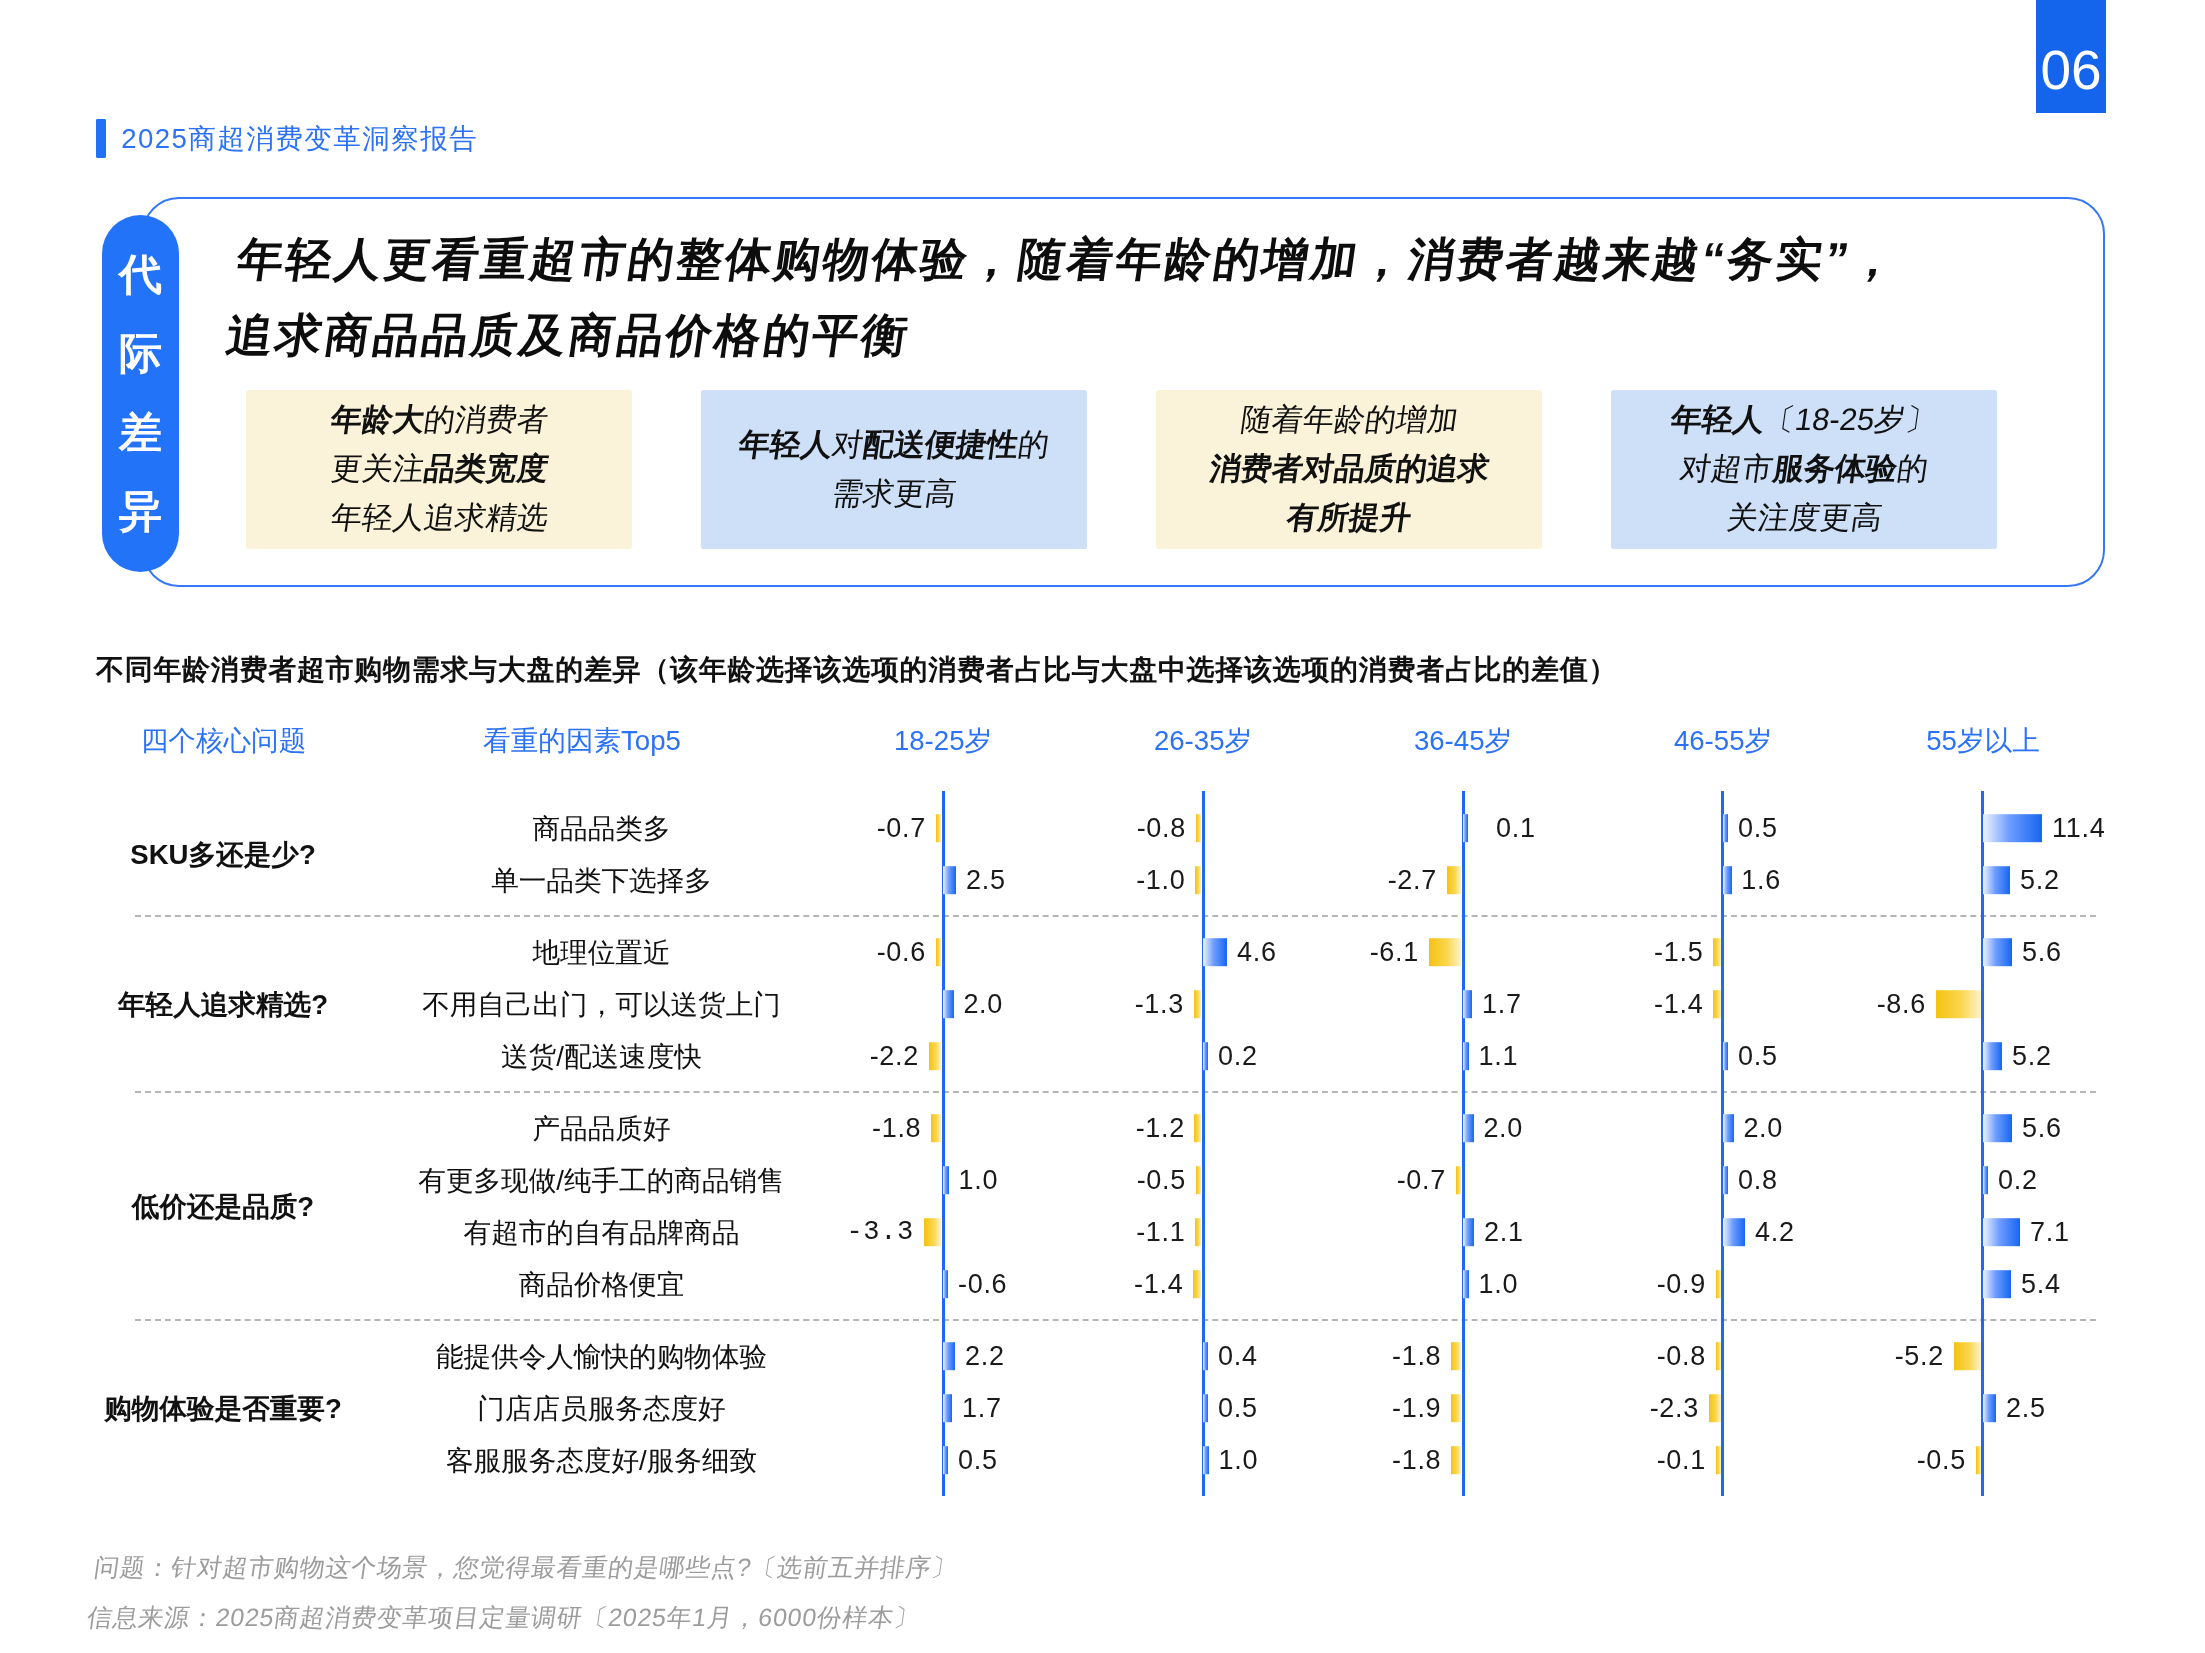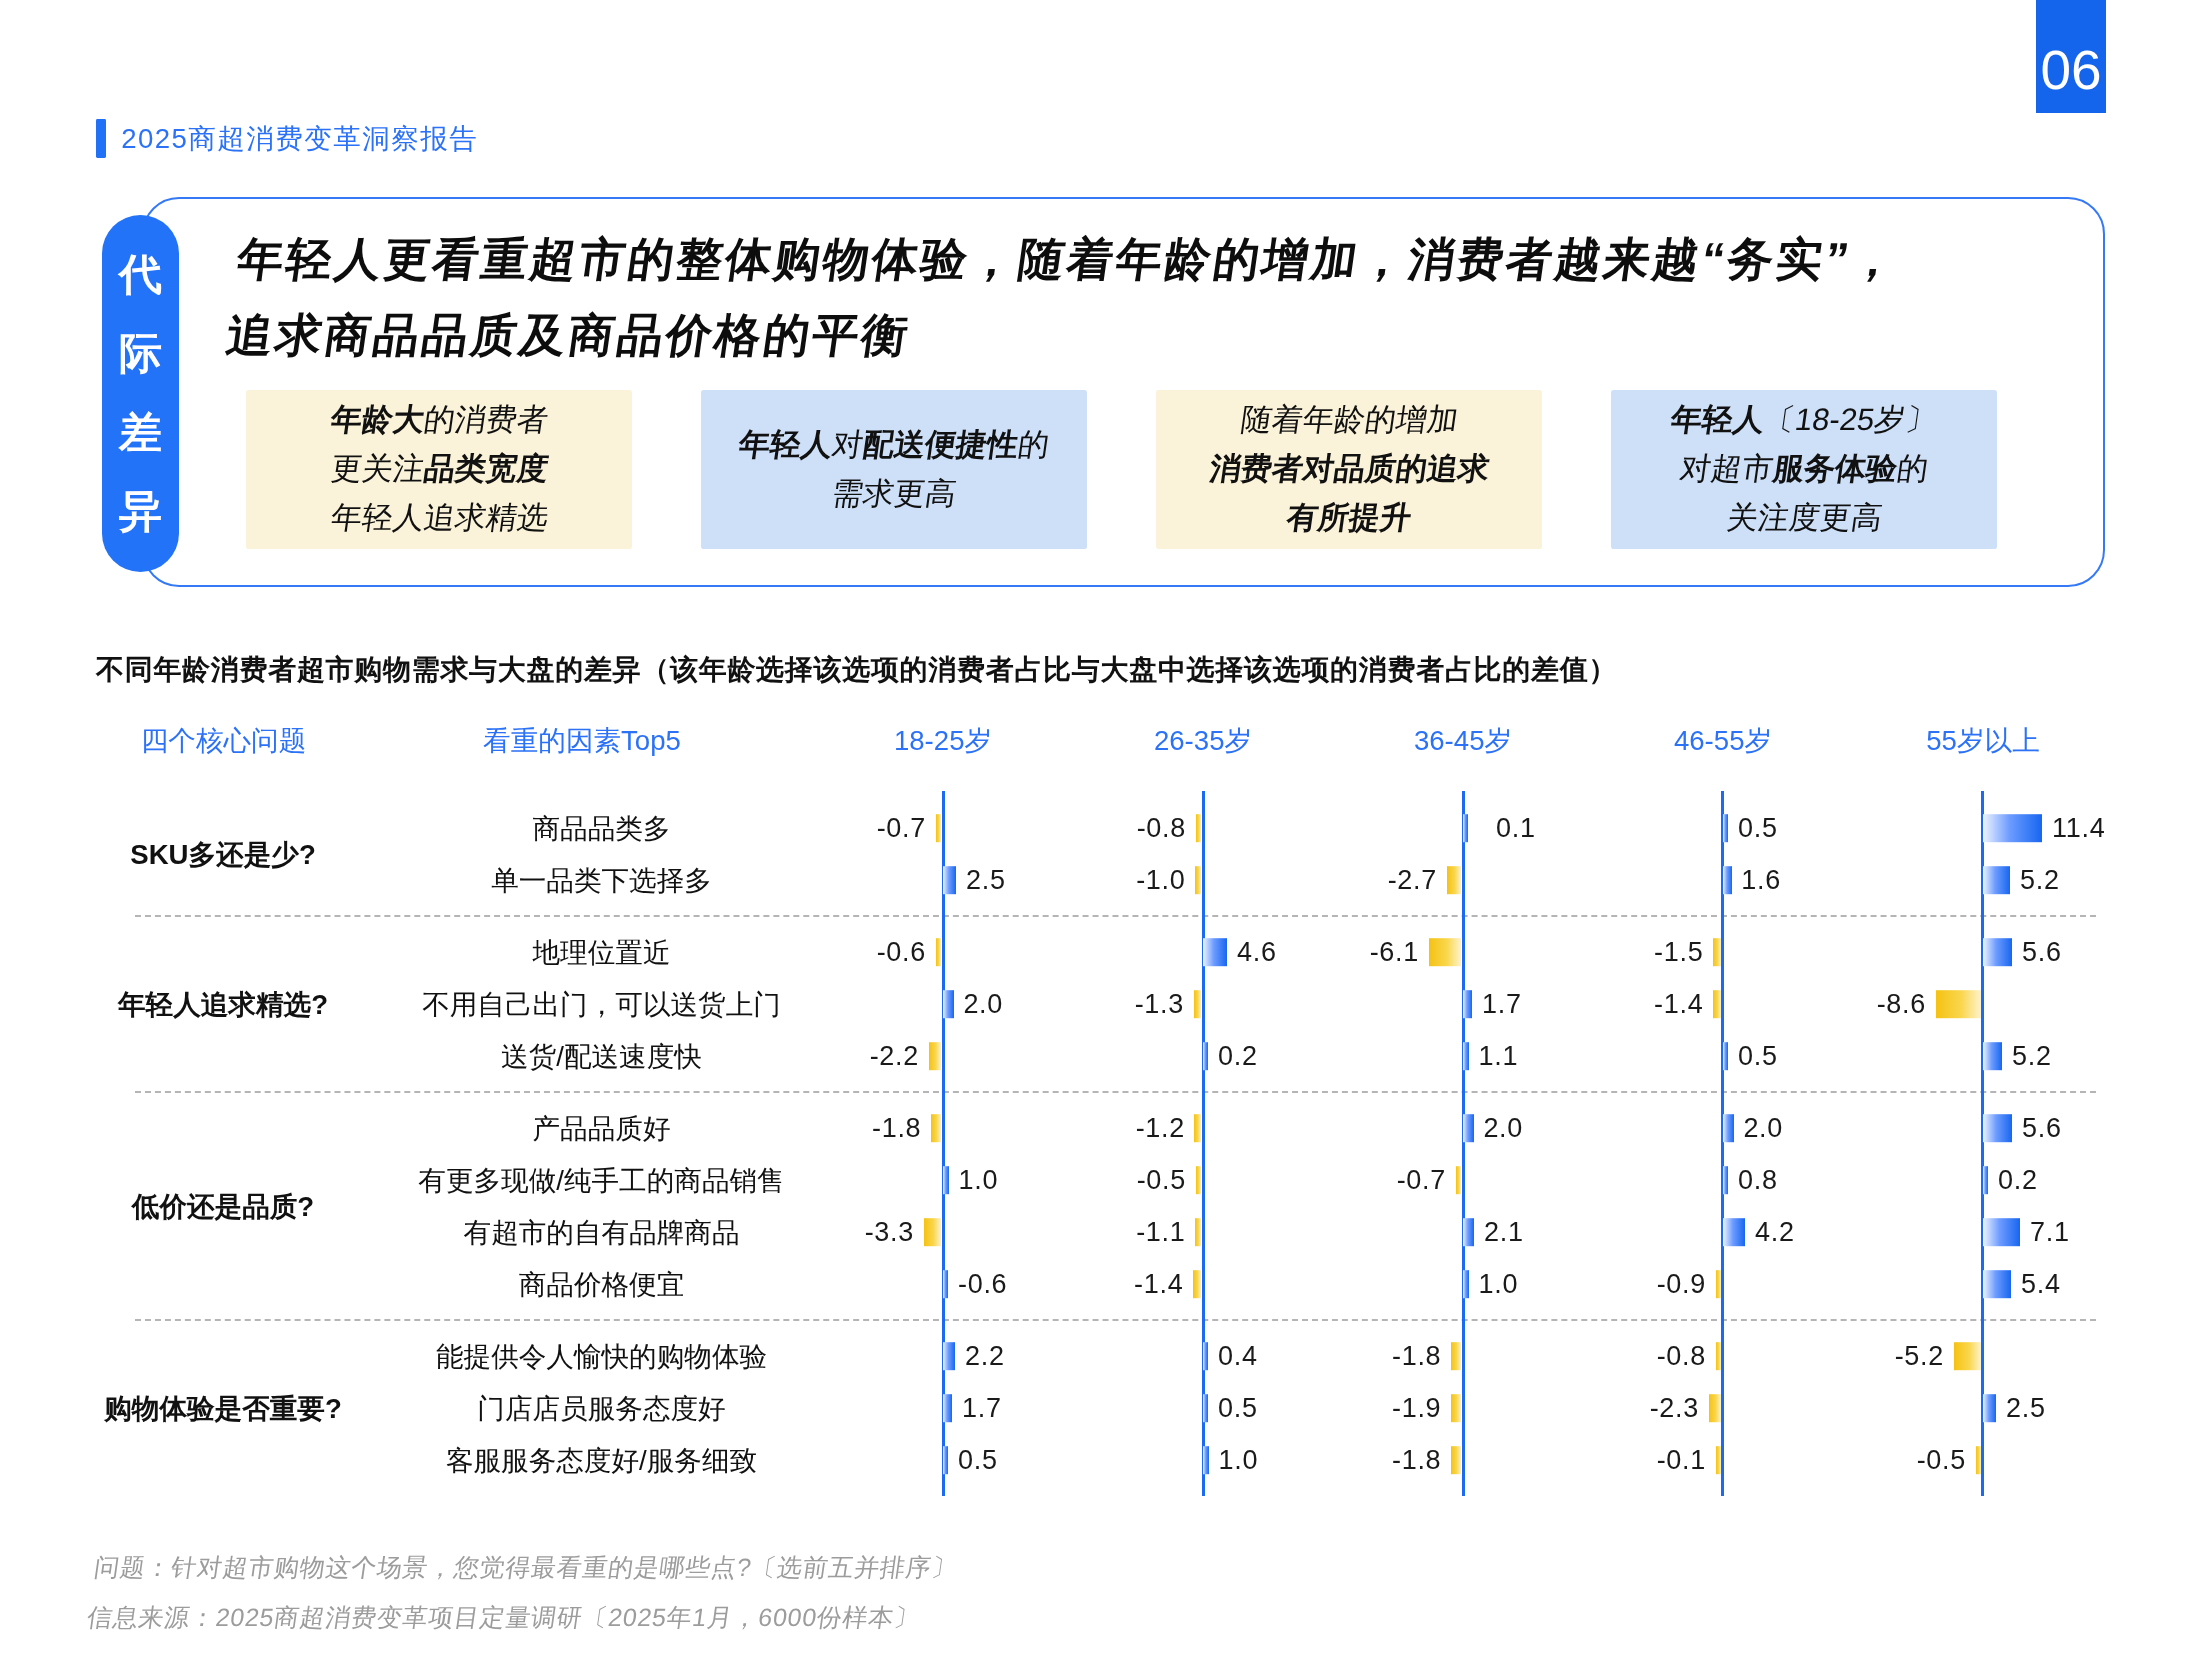--- a/index.html
+++ b/index.html
@@ -284,21 +284,21 @@
             </div>
             <div class="cell">
               <div class="bar pos" style="width: 4.8px; left: calc(50% + 1.4px);"></div>
               <span class="val" style="left: calc(50% + 16px);">0.2</span>
             </div>
           </div>
           <div class="frow">
             <div class="flabel">有超市的自有品牌商品</div>
             <div class="cell">
               <div class="bar neg" style="width: 17px; right: calc(50% + 1.4px);"></div>
-              <span class="val" style="right: calc(50% + 28px);">-3.3</span>
+              <span class="val" style="right: calc(50% + 28px); font-family: Liberation Mono, monospace;">-3.3</span>
             </div>
             <div class="cell">
               <div class="bar neg" style="width: 5.5px; right: calc(50% + 1.4px);"></div>
               <span class="val" style="right: calc(50% + 16.5px);">-1.1</span>
             </div>
             <div class="cell">
               <div class="bar pos" style="width: 11px; left: calc(50% + 1.4px);"></div>
               <span class="val" style="left: calc(50% + 22px);">2.1</span>
             </div>
             <div class="cell">

